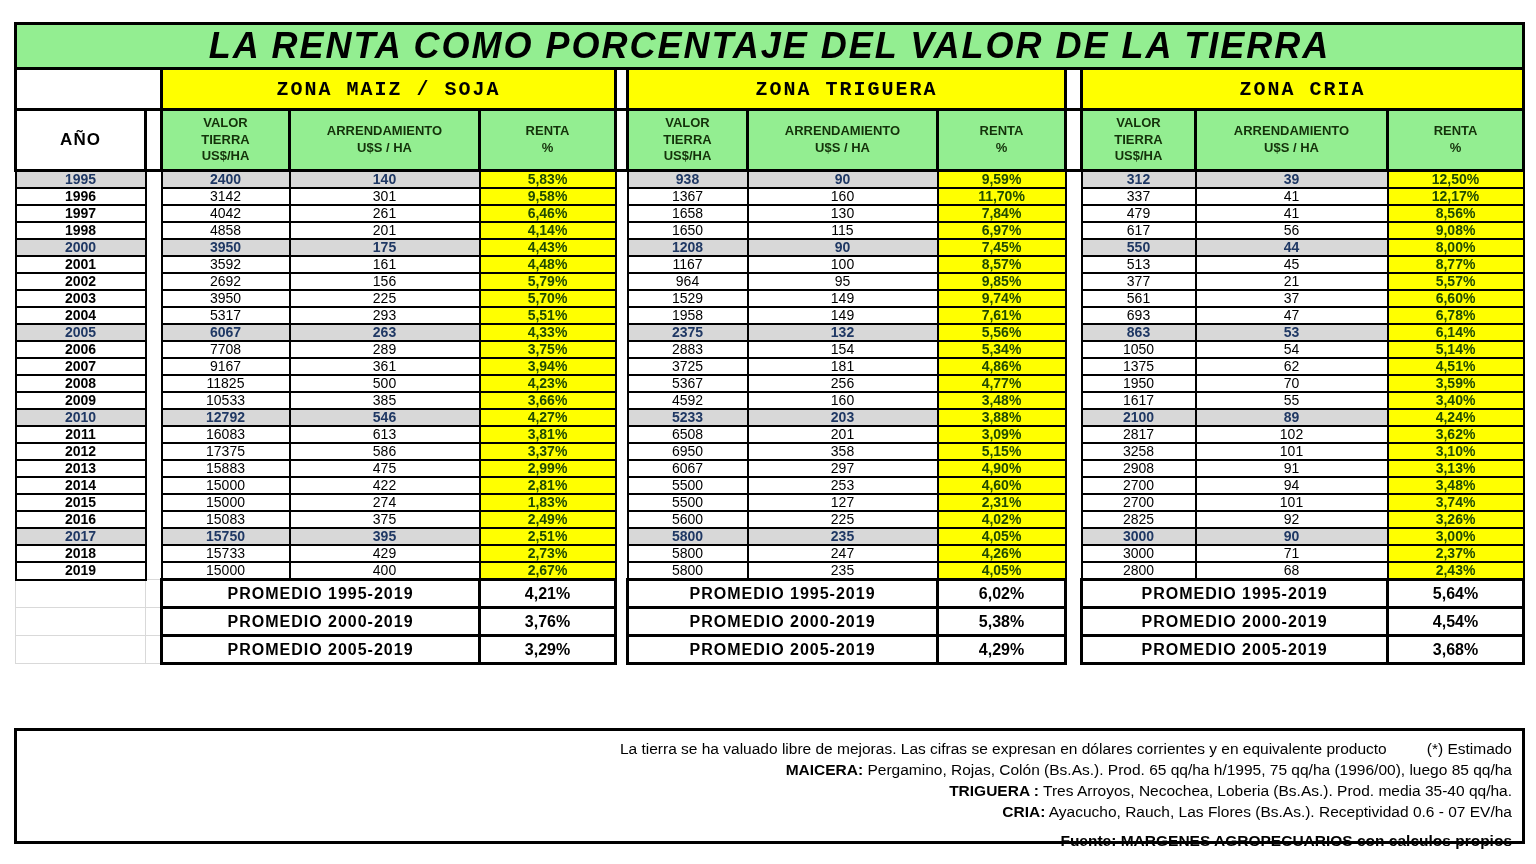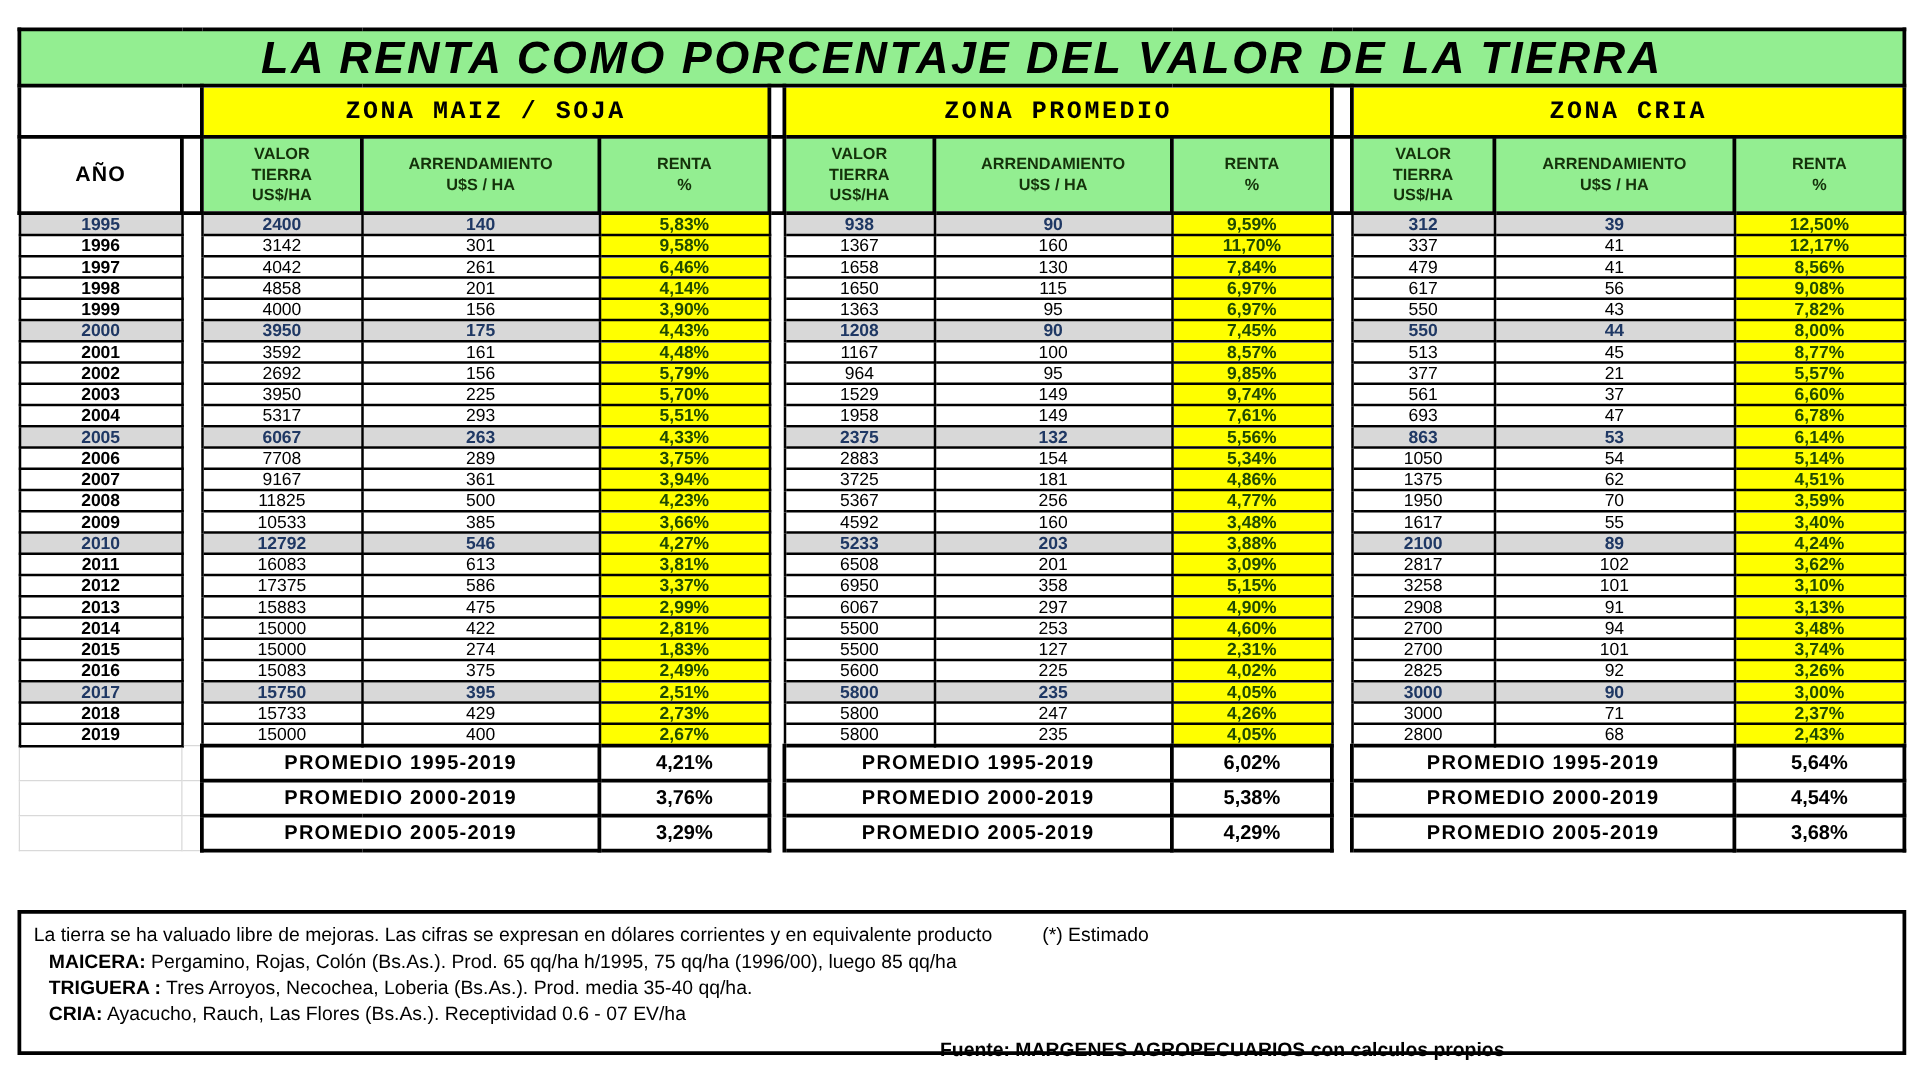--- a/index.html
+++ b/index.html
@@ -55,21 +55,21 @@
   tbody.proms td.pvalue { border:3px solid #000; font-weight:bold; font-size:16px; background:#fff; }
   tbody.proms td.pspacer {
     background:#fff; border-top:none; border-bottom:none;
     border-left:3px solid #000; border-right:3px solid #000;
   }
 
   
   .footer-box {
     position:absolute; left:14px; top:728px; width:1485px; height:96px;
     border:3px solid #000; padding:8px 10px 6px 10px;
-    font-size:15.5px; line-height:1.35; text-align:left;
+    font-size:15.5px; line-height:1.35; text-align:right;
   }
   .footer-box .nline b { font-weight:bold;margin-left:12px; }
   .footer-box .estimado { margin-left:40px; }
   .fuente { font-weight:bold; margin-top:8px; padding-left:725px; }
 </style>
 </head>
 <body>
 
 <div class="page">
   <table class="main">
@@ -89,21 +89,21 @@
         <col style="width:136px">
     </colgroup>
     <thead>
       <tr class="title-row">
         <td colspan="13">LA RENTA COMO PORCENTAJE DEL VALOR DE LA TIERRA</td>
       </tr>
       <tr class="zone-row">
         <td colspan="2" class="blank"></td>
         <td colspan="3" class="zone">ZONA MAIZ / SOJA</td>
         <td class="zone" style="background:#fff"></td>
-        <td colspan="3" class="zone">ZONA PROMEDIO</td>
+        <td colspan="3" class="zone">ZONA TRIGUERA</td>
         <td class="zone" style="background:#fff"></td>
         <td colspan="3" class="zone">ZONA CRIA</td>
       </tr>
       <tr class="colhead-row">
         <td class="anio">AÑO</td>
         <td class="spacer-head"></td>
 
         <td>
           <div>VALOR</div>
           <div>TIERRA</div>
@@ -204,35 +204,20 @@
           <td class="num">201</td>
           <td class="renta">4,14%</td>
           <td class="spacer"></td>
           <td class="num">1650</td>
           <td class="num">115</td>
           <td class="renta">6,97%</td>
           <td class="spacer"></td>
           <td class="num">617</td>
           <td class="num">56</td>
           <td class="renta">9,08%</td>
-        </tr>
-        <tr>
-          <td class="year">1999</td>
-          <td class="spacer"></td>
-          <td class="num">4000</td>
-          <td class="num">156</td>
-          <td class="renta">3,90%</td>
-          <td class="spacer"></td>
-          <td class="num">1363</td>
-          <td class="num">95</td>
-          <td class="renta">6,97%</td>
-          <td class="spacer"></td>
-          <td class="num">550</td>
-          <td class="num">43</td>
-          <td class="renta">7,82%</td>
         </tr>
         <tr class="hl">
           <td class="year">2000</td>
           <td class="spacer"></td>
           <td class="num">3950</td>
           <td class="num">175</td>
           <td class="renta">4,43%</td>
           <td class="spacer"></td>
           <td class="num">1208</td>
           <td class="num">90</td>

